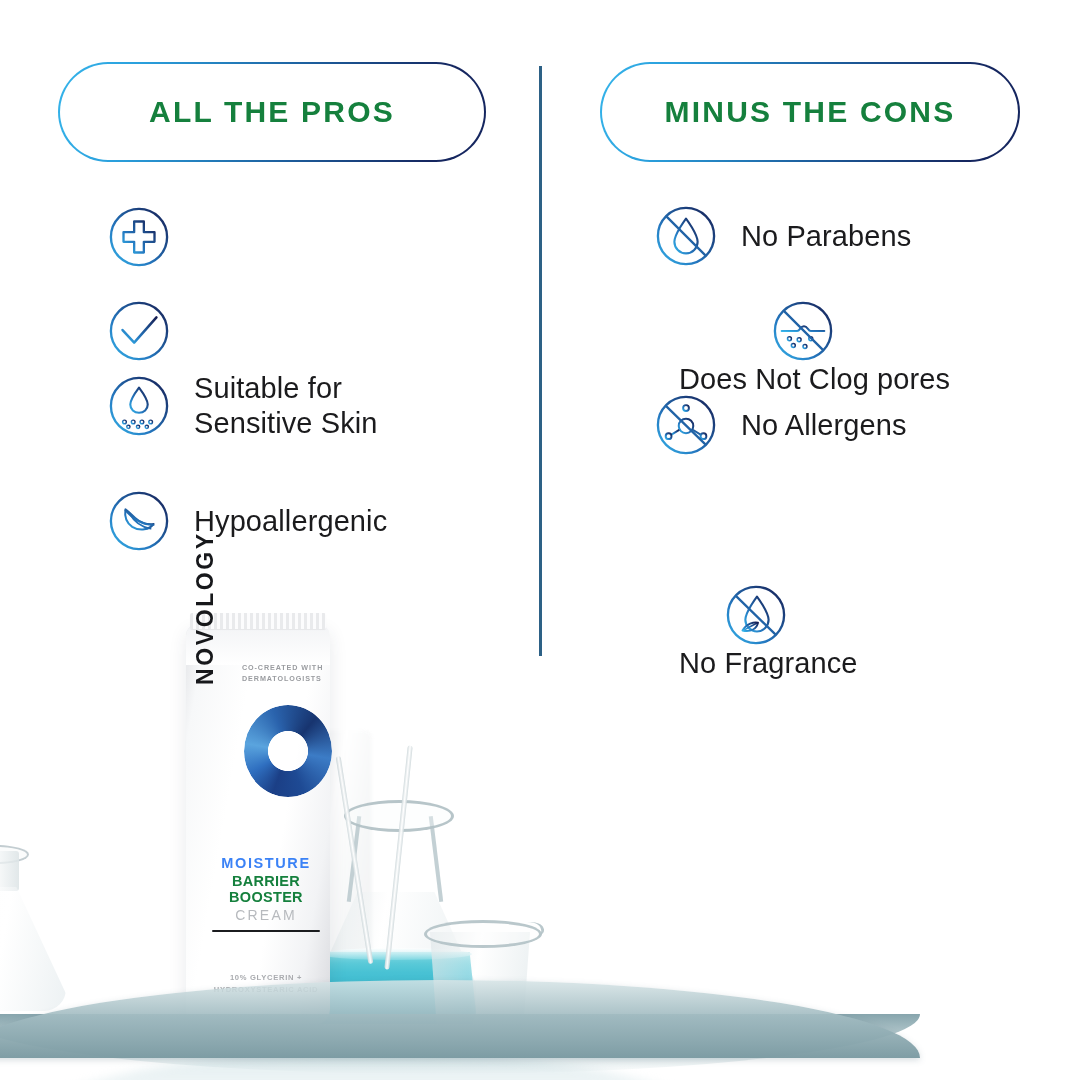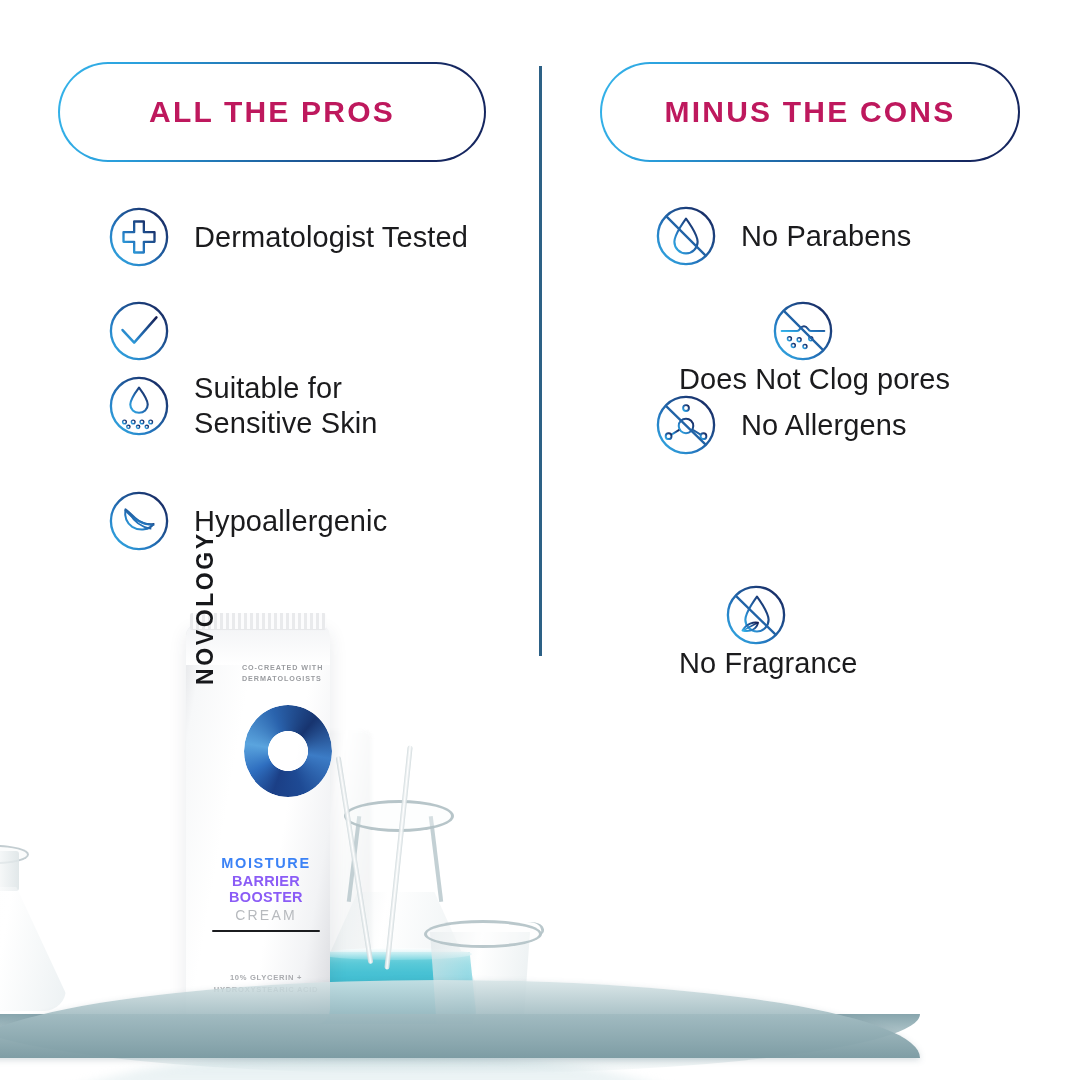--- a/index.html
+++ b/index.html
@@ -16,21 +16,21 @@
     position:absolute;height:100px;border-radius:50px;
     background:#fff;display:flex;align-items:center;justify-content:center;
     box-sizing:border-box;
   }
   .pill-inner{
     position:absolute;inset:2px;border-radius:48px;background:#fff;
     display:flex;align-items:center;justify-content:center;
   }
   .pill-label{
     position:relative;z-index:3;
-    font-size:30px;font-weight:bold;letter-spacing:2.2px;color:#be185d;
+    font-size:30px;font-weight:bold;letter-spacing:2.2px;color:#15803d;
     white-space:nowrap;
   }
   #pill-pros{left:58px;top:62px;width:428px;
     background:linear-gradient(105deg,#35b4ea 0%,#2aa0dd 18%,#1d5f9e 55%,#15265f 88%);
     padding:2px;}
   #pill-cons{left:600px;top:62px;width:420px;
     background:linear-gradient(105deg,#35b4ea 0%,#2aa0dd 16%,#1d5f9e 52%,#15265f 88%);
     padding:2px;}
 
   
@@ -78,21 +78,21 @@
   }
   .ring{
     position:absolute;left:58px;top:92px;width:88px;height:92px;border-radius:50%;
     background:
       conic-gradient(from 200deg,#1b3f86 0deg,#2f6fc0 40deg,#5aa4de 80deg,#2a63ad 140deg,#17346f 200deg,#3c7cc6 260deg,#1e4a94 320deg,#1b3f86 360deg);
     -webkit-mask:radial-gradient(circle at 50% 50%, transparent 0 31%, #000 32% 100%);
             mask:radial-gradient(circle at 50% 50%, transparent 0 31%, #000 32% 100%);
   }
   .pname{position:absolute;left:20px;top:242px;width:120px;text-align:center;}
   .pname .m{font-size:14.5px;font-weight:bold;letter-spacing:1.6px;color:#3b82f6;}
-  .pname .b{font-size:14.5px;font-weight:bold;letter-spacing:.3px;color:#8b5cf6;margin-top:2px;}
+  .pname .b{font-size:14.5px;font-weight:bold;letter-spacing:.3px;color:#15803d;margin-top:2px;}
   .pname .c{font-size:14px;letter-spacing:2.2px;color:#b7babe;margin-top:2px;}
   .pname .rule{height:2px;background:#1b1c1f;margin:7px 6px 6px 6px;border-radius:2px;}
   .pname .ing{font-size:7.6px;letter-spacing:.7px;line-height:1.55;color:#a9abaf;font-weight:bold;margin-top:40px;}
   .shelf{
     position:absolute;left:-40px;top:415px;width:1000px;height:120px;
   }
   .shelf-top{
     position:absolute;left:0;top:0;width:960px;height:78px;
     border-radius:50%/100% 100% 0 0;
     background:linear-gradient(180deg,rgba(214,228,230,.85) 0%,rgba(160,186,192,.92) 48%,rgba(120,152,160,.95) 100%);
@@ -204,21 +204,20 @@
     </defs>
   </svg>
 
   <div class="feat" style="left:108px;top:206px;">
     <span class="ic">
       <svg viewBox="0 0 64 64" width="62" height="62">
         <circle cx="32" cy="32" r="29" fill="none" stroke="url(#ig)" stroke-width="2.4"></circle>
         <path d="M27 16 h10 v11 h11 v10 h-11 v11 h-10 v-11 h-11 v-10 h11 z" fill="none" stroke="url(#ig)" stroke-width="2.4" stroke-linejoin="round"></path>
       </svg>
     </span>
-    <span class="tx">Dermatologist Tested</span>
   </div>
 
   <div class="feat" style="left:108px;top:300px;">
     <span class="ic">
       <svg viewBox="0 0 64 64" width="62" height="62">
         <circle cx="32" cy="32" r="29" fill="none" stroke="url(#ig)" stroke-width="2.4"></circle>
         <path d="M15 31 L27 44 L50 18" fill="none" stroke="url(#ig)" stroke-width="2.6" stroke-linecap="round" stroke-linejoin="round"></path>
       </svg>
     </span>
   </div>

